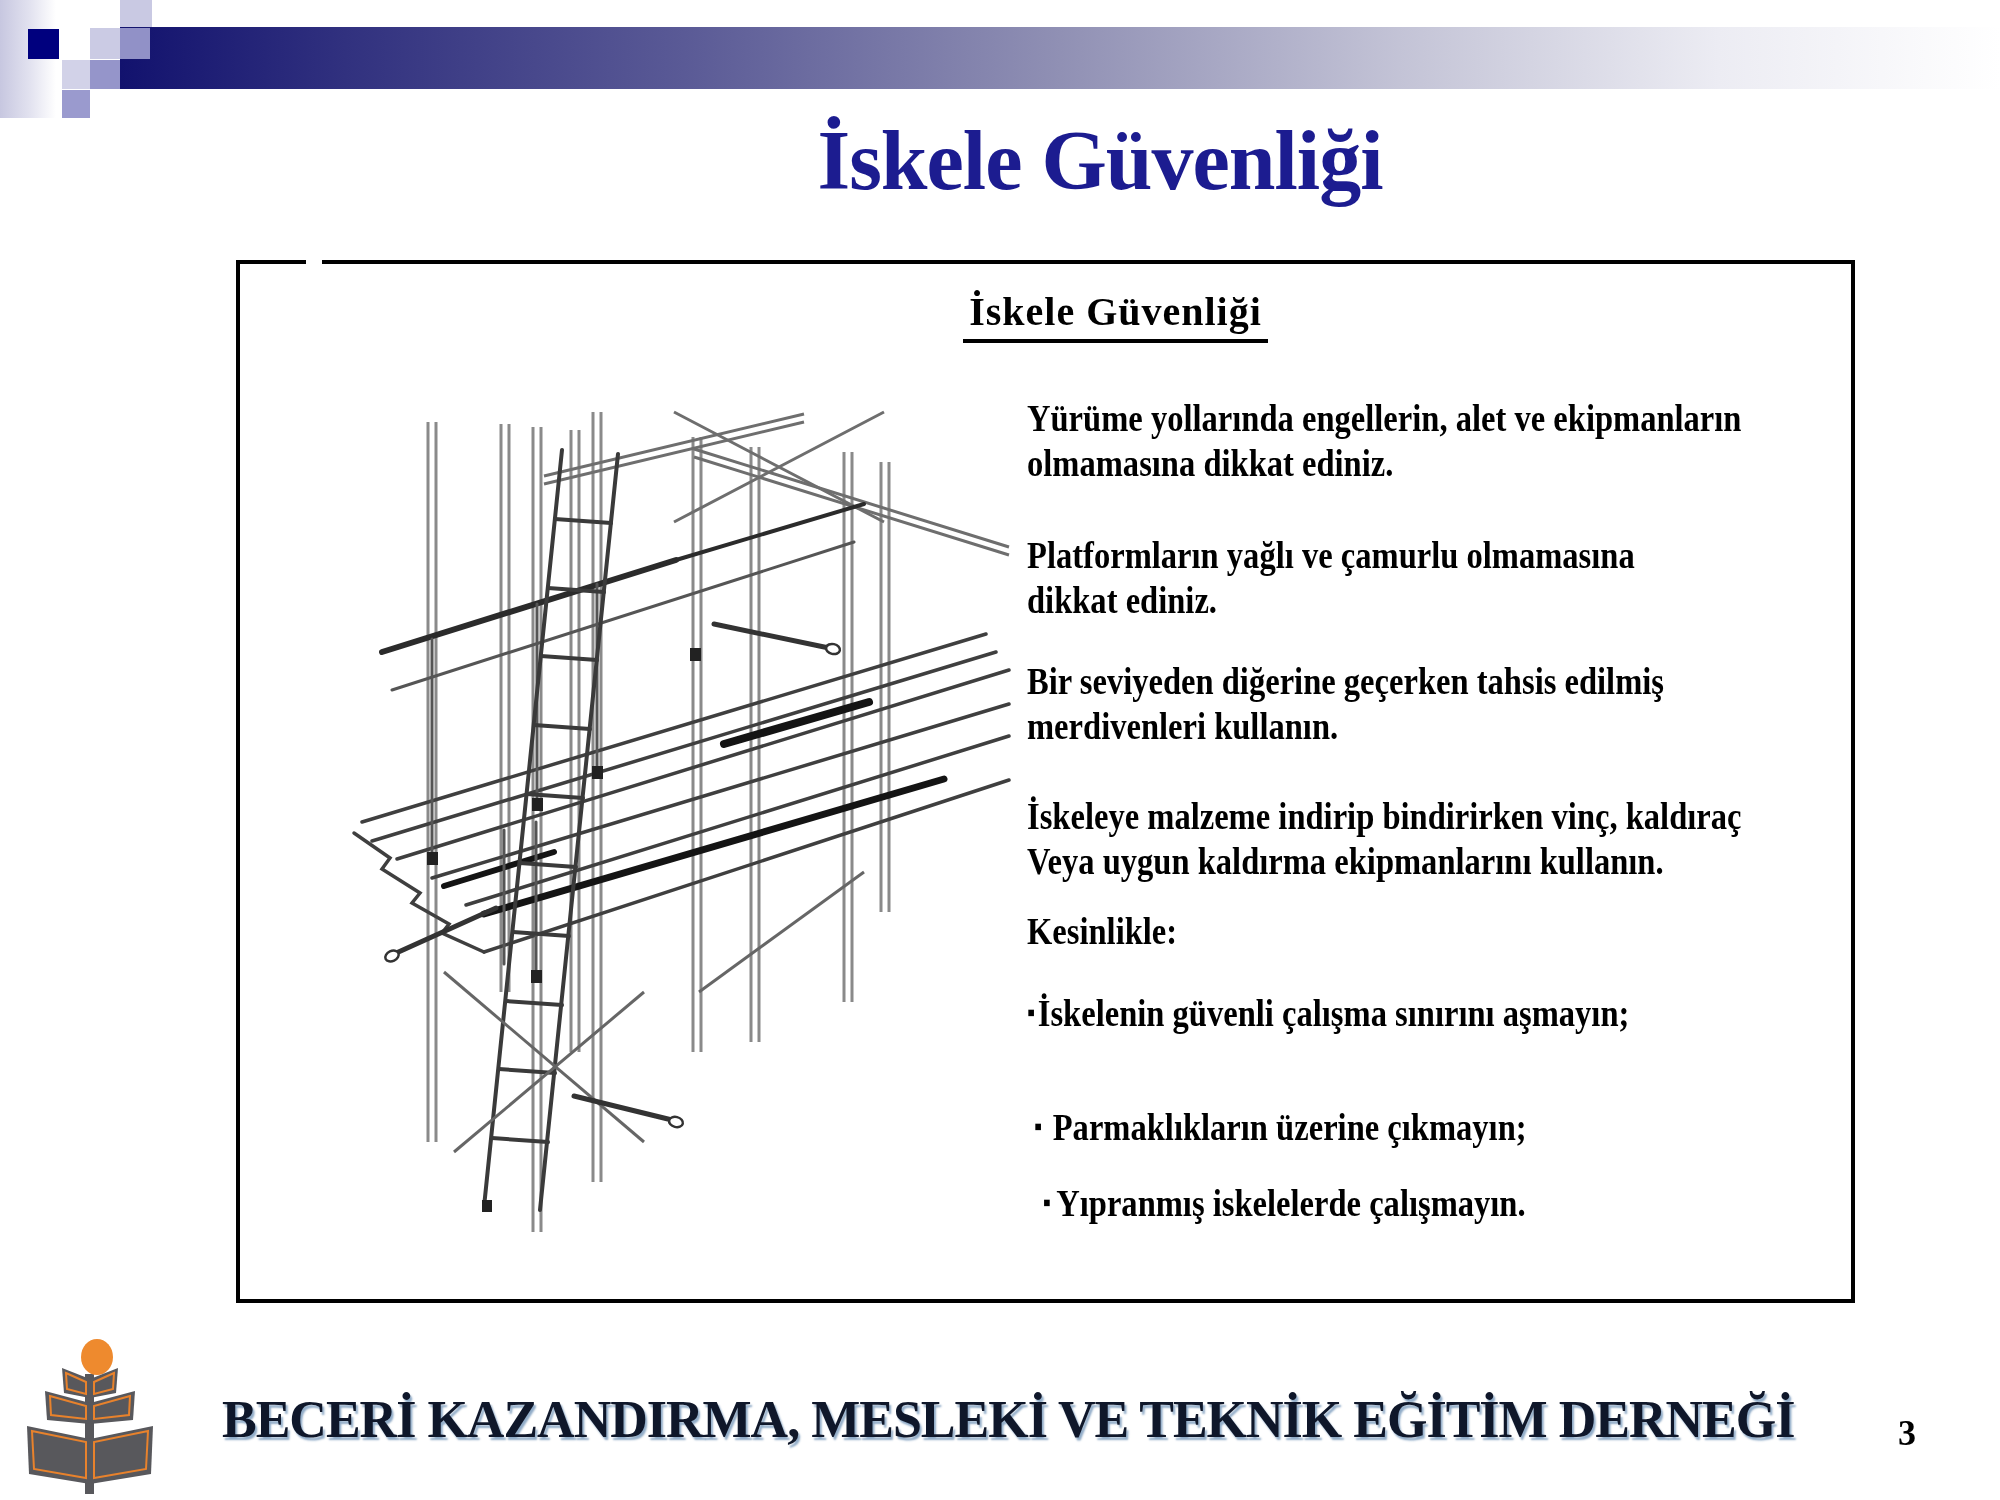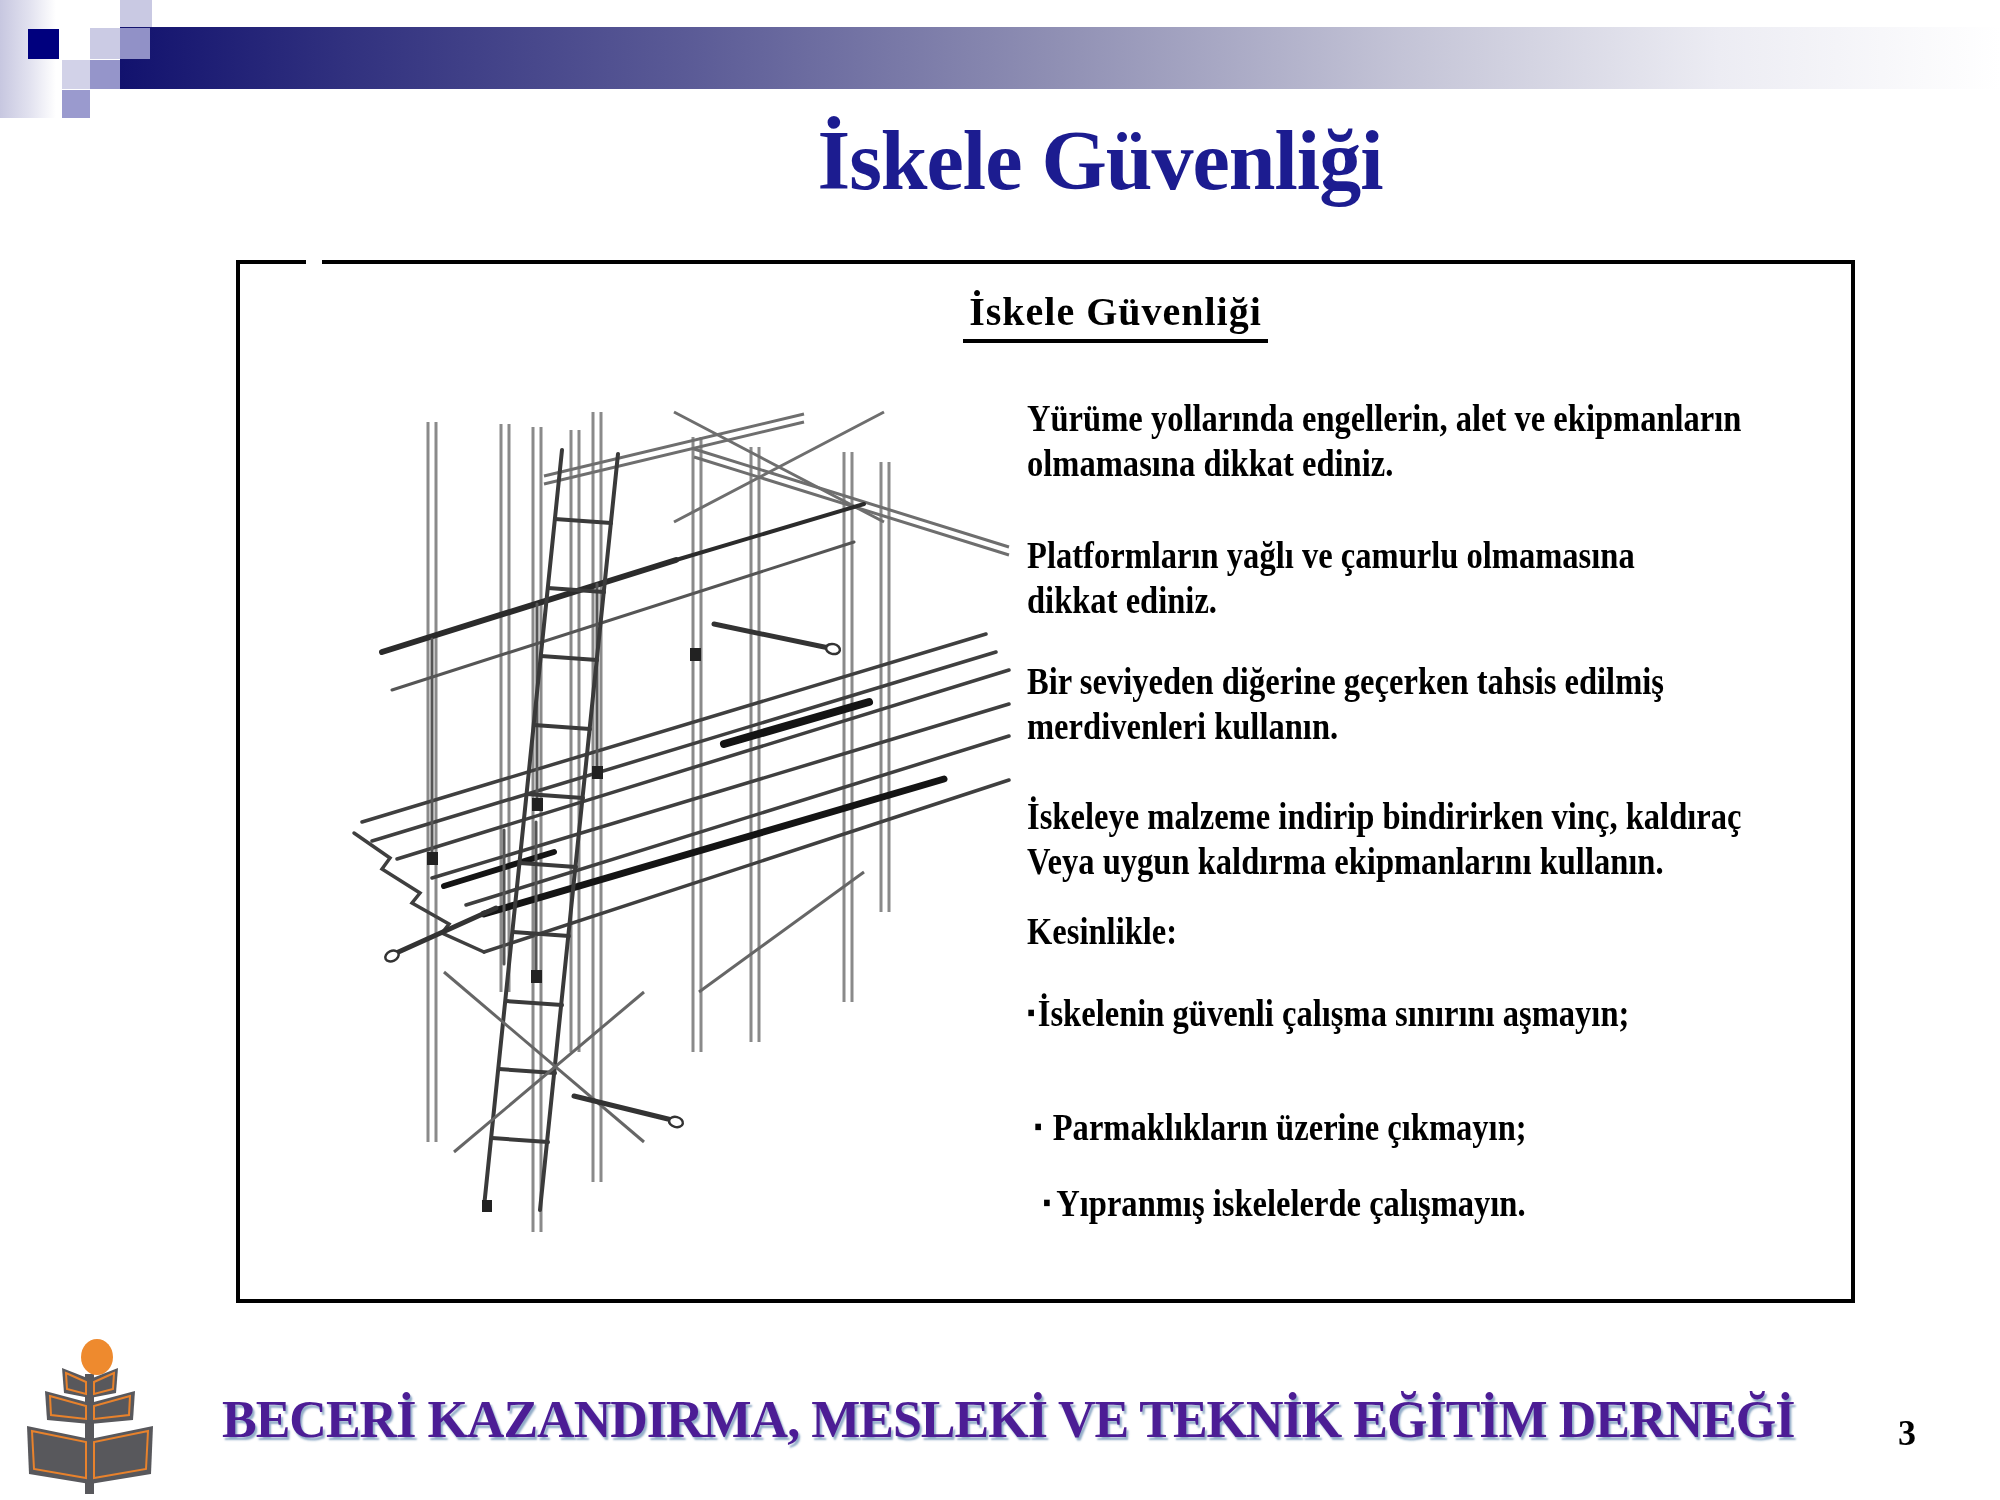--- a/index.html
+++ b/index.html
@@ -45,21 +45,21 @@
   .p1{top:132px;} .p2{top:269px;} .p3{top:395px;} .p4{top:530px;} .p5{top:645px;}
   .bullet{position:absolute;font-size:37px;font-weight:bold;color:#000;white-space:nowrap;}
   .b1{top:728px;left:0;}  .b2{top:842px;left:8px;} .b3{top:918px;left:18px;}
   .bullet .glyph{font-size:26px;vertical-align:5px;margin-right:3px;}
   .b2 .glyph{margin-right:12px;}
   .b3 .glyph{margin-right:6px;}
 
   
   .footer-logo{position:absolute;left:12px;top:1336px;width:152px;height:160px;}
   .footer-text{position:absolute;left:222px;top:1390px;font-size:52px;font-weight:bold;
-               letter-spacing:-1px;color:#4c1d95;white-space:nowrap;
+               letter-spacing:-1px;color:#0f172a;white-space:nowrap;
                text-shadow:2px 3px 2px rgba(12,72,134,0.45);}
   .page-number{position:absolute;left:1898px;top:1412px;font-size:36px;font-weight:bold;color:#000;}
 </style>
 </head>
 <body>
 
 <div class="slide">
 
   <div class="deco-strip"></div>
   <div class="title-bar"></div>

